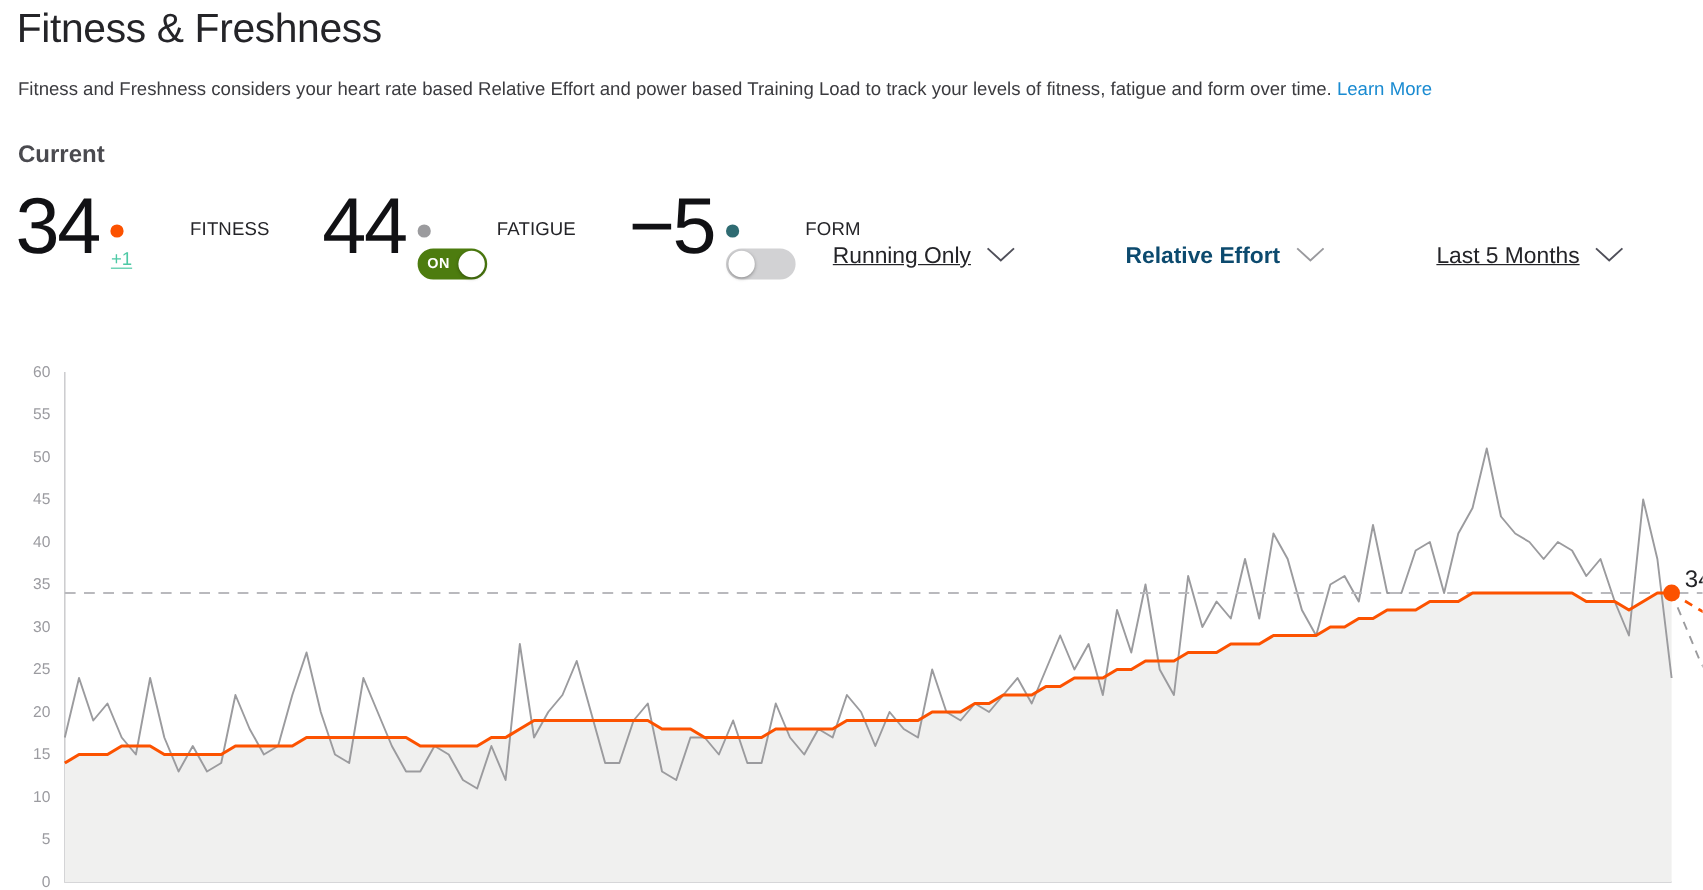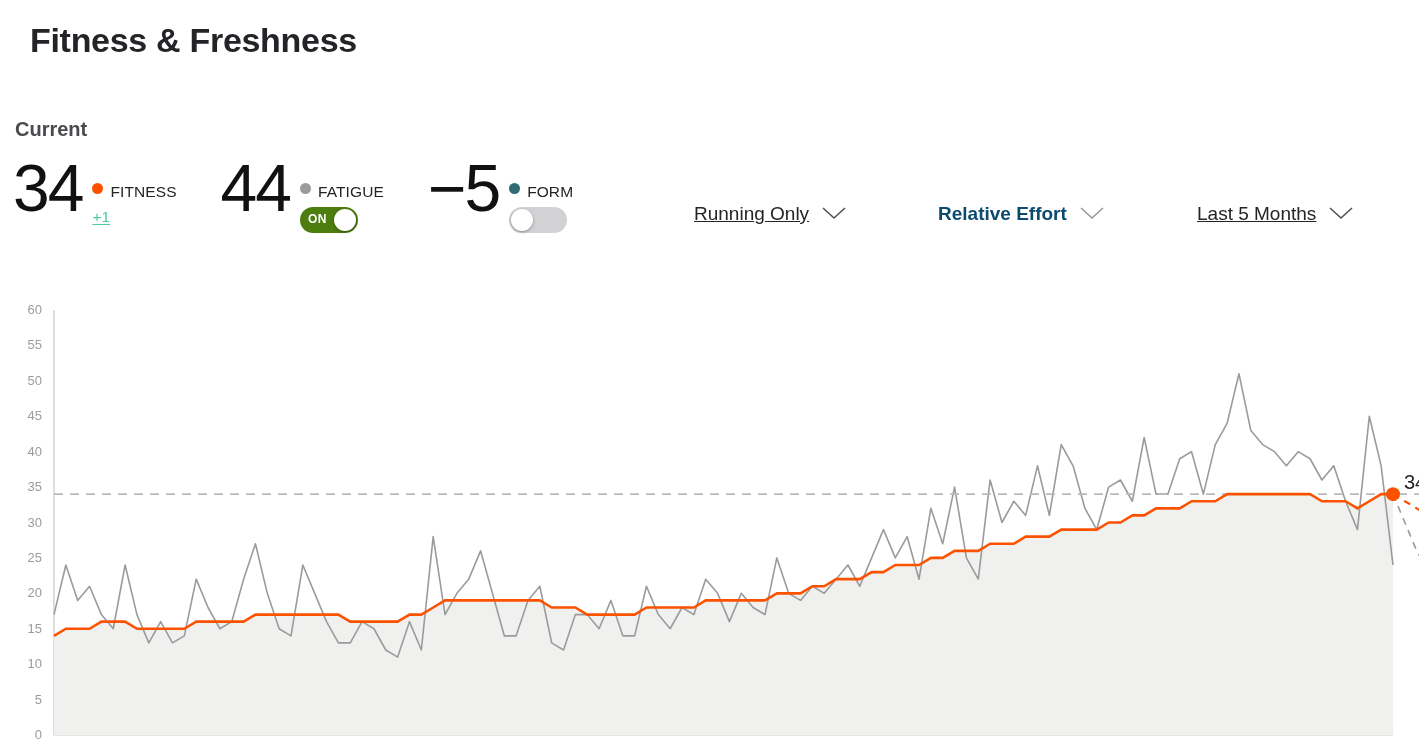--- a/index.html
+++ b/index.html
@@ -9,22 +9,22 @@
     background: #ffffff;
     font-family: "Liberation Sans", sans-serif;
     color: #242428;
     overflow: hidden;
   }
   .page { position: relative; width: 1419px; height: 742px; }
 
   
   .title {
     position: absolute; left: 14px; top: 2px;
-    font-size: 34px; font-weight: bold; letter-spacing: -0.3px;
-    color: #242428; line-height: 44px; margin: 16px;
+    font-size: 34px; font-weight: normal; letter-spacing: -0.3px;
+    color: #242428; line-height: 44px; margin: 0;
   }
   .subtitle {
     position: absolute; left: 15px; top: 64px;
     font-size: 15.5px; line-height: 22px; color: #3b3b3f;
     white-space: nowrap;
   }
   .learn-more { color: #1a8bd1; text-decoration: none; }
 
   
   .current-label {
@@ -37,21 +37,21 @@
   }
   .stat { display: flex; align-items: flex-start; }
   .stat-number {
     font-size: 66px; line-height: 66px; font-weight: normal;
     color: #111114; letter-spacing: -2px;
   }
   .stat-side {
     display: flex; flex-direction: column; align-items: flex-start;
     margin-left: 10px; padding-top: 28px;
   }
-  .legend-line { display: flex; align-items: flex-start; white-space: nowrap; }
+  .legend-line { display: flex; align-items: center; white-space: nowrap; gap: 48px; }
   .legend-dot { width: 11px; height: 11px; border-radius: 50%; display: inline-block; margin-right: 7px; }
   .legend-text { font-size: 15.5px; color: #242428; letter-spacing: 0.1px; }
   .delta {
     font-size: 15.5px; color: #4ec9a5; margin-top: 7px;
     text-decoration: underline; text-underline-offset: 2px;
   }
 
   
   .toggle {
     margin-top: 6px; width: 58px; height: 26px; border-radius: 13px;
@@ -84,20 +84,24 @@
   .chart-wrap { position: absolute; left: 0; top: 290px; width: 1419px; height: 452px; }
   svg.chart { position: absolute; left: 0; top: 0; }
 </style>
 </head>
 <body>
 
 <div class="page">
 
   <h1 class="title">Fitness &amp; Freshness</h1>
 
+  <div class="subtitle">
+    <span>Fitness and Freshness considers your heart rate based Relative Effort and power based Training Load to track your levels of fitness, fatigue and form over time.</span>
+    <a class="learn-more" href="#">Learn More</a>
+  </div>
 
   <div class="current-label">Current</div>
 
   <div class="stats-row">
 
     <div class="stat" style="margin-right:44px;">
       <div class="stat-number">34</div>
       <div class="stat-side">
         <div class="legend-line">
           <span class="legend-dot" style="background:#fc5200;"></span>

